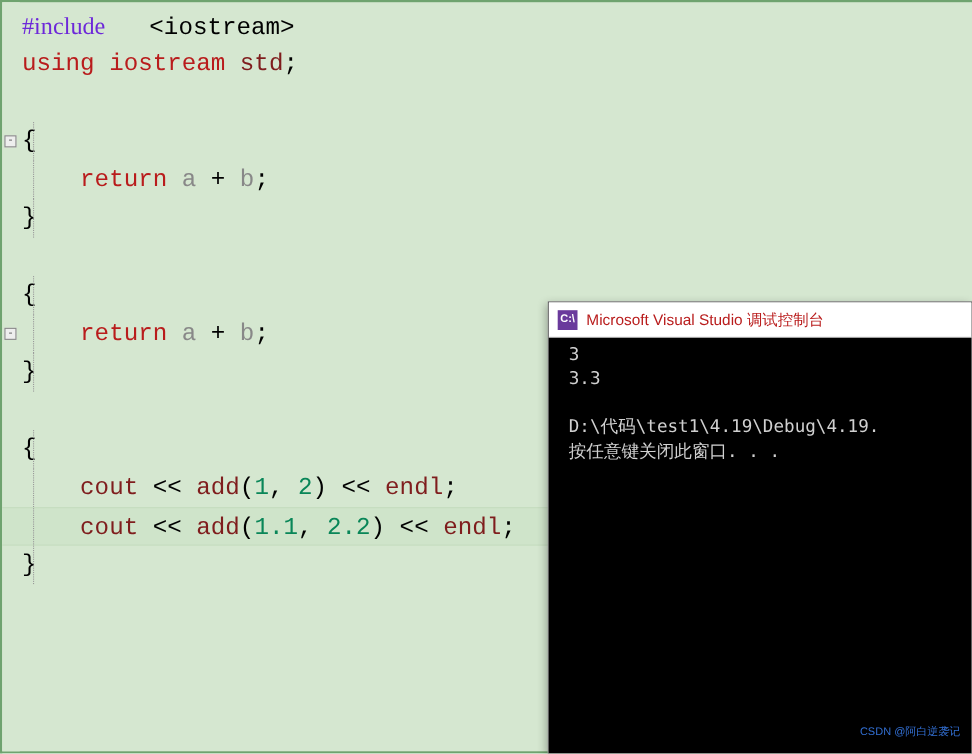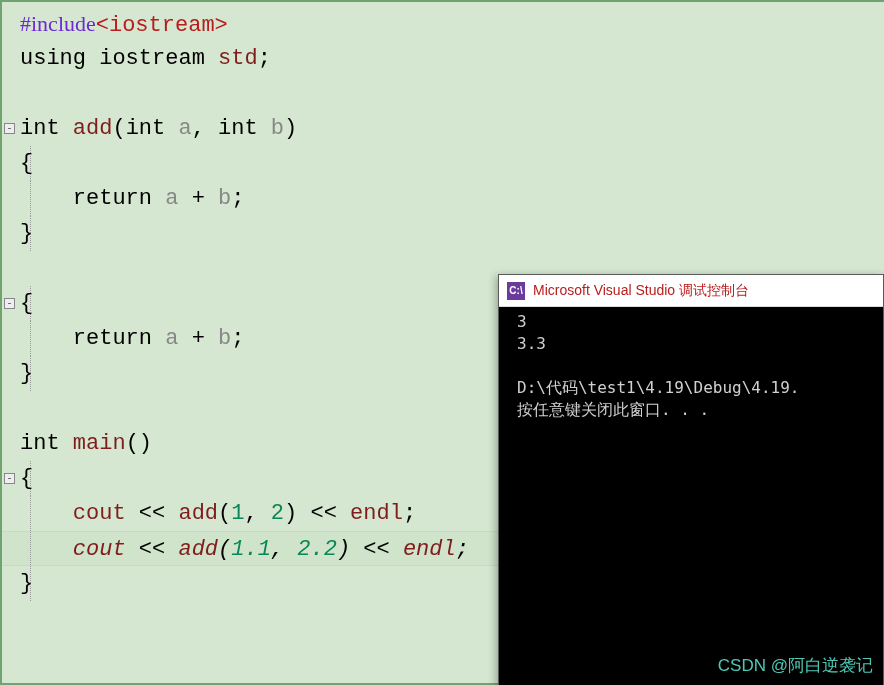--- a/index.html
+++ b/index.html
@@ -50,32 +50,31 @@
       height: 35px;
       line-height: 35px;
       padding-left: 18px;
       white-space: pre;
       position: relative;
     }
     .line-highlight {
       background: #cfe4ca;
       border-top: 1px solid #c5dcbf;
       border-bottom: 1px solid #c5dcbf;
-      font-style: italic;
     }
     .guide-line {
       position: absolute;
       left: 28px;
       top: 0;
       bottom: 0;
       border-left: 1px dotted #999;
     }
-    .kw-blue { color: #000000; }
+    .kw-blue { color: #b91c1c; }
     .kw-red { color: #6d28d9; font-family: Liberation Serif, serif; }
-    .kw-angle { color: #b91c1c; }
+    .kw-angle { color: #000000; margin-left: 40px; }
     .ident { color: #7f1d1d; }
     .param { color: #888888; }
     .operator { color: #000000; }
     .number { color: #098658; }
     .semi { color: #000000; }
     
     .console-window {
       position: absolute;
       top: 274px;
       left: 498px;
@@ -120,49 +119,47 @@
       font-size: 16px;
       line-height: 22px;
       white-space: pre;
       overflow: hidden;
       position: relative;
     }
     .watermark {
       position: absolute;
       bottom: 8px;
       right: 10px;
-      color: #5eead4;
+      color: #3b82f6;
       font-family: 'Microsoft YaHei', Arial, sans-serif;
-      font-size: 17px;
+      font-size: 10px;
       opacity: 0.85;
     }
   </style>
 </head>
 <body>
 
 <div class="code-editor">
   <div class="gutter">
       <div class="fold-marker" style="top: 121px;">-</div>
       <div class="fold-marker" style="top: 296px;">-</div>
       <div class="fold-marker" style="top: 471px;">-</div>
     </div>
   <div id="code-lines">
       <div class="code-line"><span class="kw-red">#include</span><span class="kw-angle">&lt;iostream&gt;</span></div>
       <div class="code-line"><span class="kw-blue">using</span><span class="ident"> </span><span class="kw-blue">iostream</span><span class="ident"> std</span><span class="semi">;</span></div>
       <div class="code-line"></div>
-      <div class="code-line"><span class="kw-blue">int</span><span class="ident"> add</span><span class="operator">(</span><span class="kw-blue">int</span><span class="ident"> </span><span class="param">a</span><span class="operator">, </span><span class="kw-blue">int</span><span class="ident"> </span><span class="param">b</span><span class="operator">)</span></div>
       <div class="code-line"><div class="guide-line"></div><span class="operator">{</span></div>
       <div class="code-line"><div class="guide-line"></div><span class="ident">    </span><span class="kw-blue">return</span><span class="ident"> </span><span class="param">a</span><span class="operator"> + </span><span class="param">b</span><span class="semi">;</span></div>
       <div class="code-line"><div class="guide-line"></div><span class="operator">}</span></div>
       <div class="code-line"></div>
       <div class="code-line"><div class="guide-line"></div><span class="operator">{</span></div>
       <div class="code-line"><div class="guide-line"></div><span class="ident">    </span><span class="kw-blue">return</span><span class="ident"> </span><span class="param">a</span><span class="operator"> + </span><span class="param">b</span><span class="semi">;</span></div>
       <div class="code-line"><div class="guide-line"></div><span class="operator">}</span></div>
       <div class="code-line"></div>
-      <div class="code-line"><span class="kw-blue">int</span><span class="ident"> main</span><span class="operator">()</span></div>
       <div class="code-line"><div class="guide-line"></div><span class="operator">{</span></div>
       <div class="code-line"><div class="guide-line"></div><span class="ident">    cout </span><span class="operator">&lt;&lt;</span><span class="ident"> add</span><span class="operator">(</span><span class="number">1</span><span class="operator">, </span><span class="number">2</span><span class="operator">) </span><span class="operator">&lt;&lt;</span><span class="ident"> endl</span><span class="semi">;</span></div>
       <div class="code-line line-highlight"><div class="guide-line"></div><span class="ident">    cout </span><span class="operator">&lt;&lt;</span><span class="ident"> add</span><span class="operator">(</span><span class="number">1.1</span><span class="operator">, </span><span class="number">2.2</span><span class="operator">) </span><span class="operator">&lt;&lt;</span><span class="ident"> endl</span><span class="semi">;</span></div>
       <div class="code-line"><div class="guide-line"></div><span class="operator">}</span></div>
     </div>
 </div>
 
 <div class="console-window">
   <div class="console-titlebar">
     <div class="console-icon">C:\</div>

